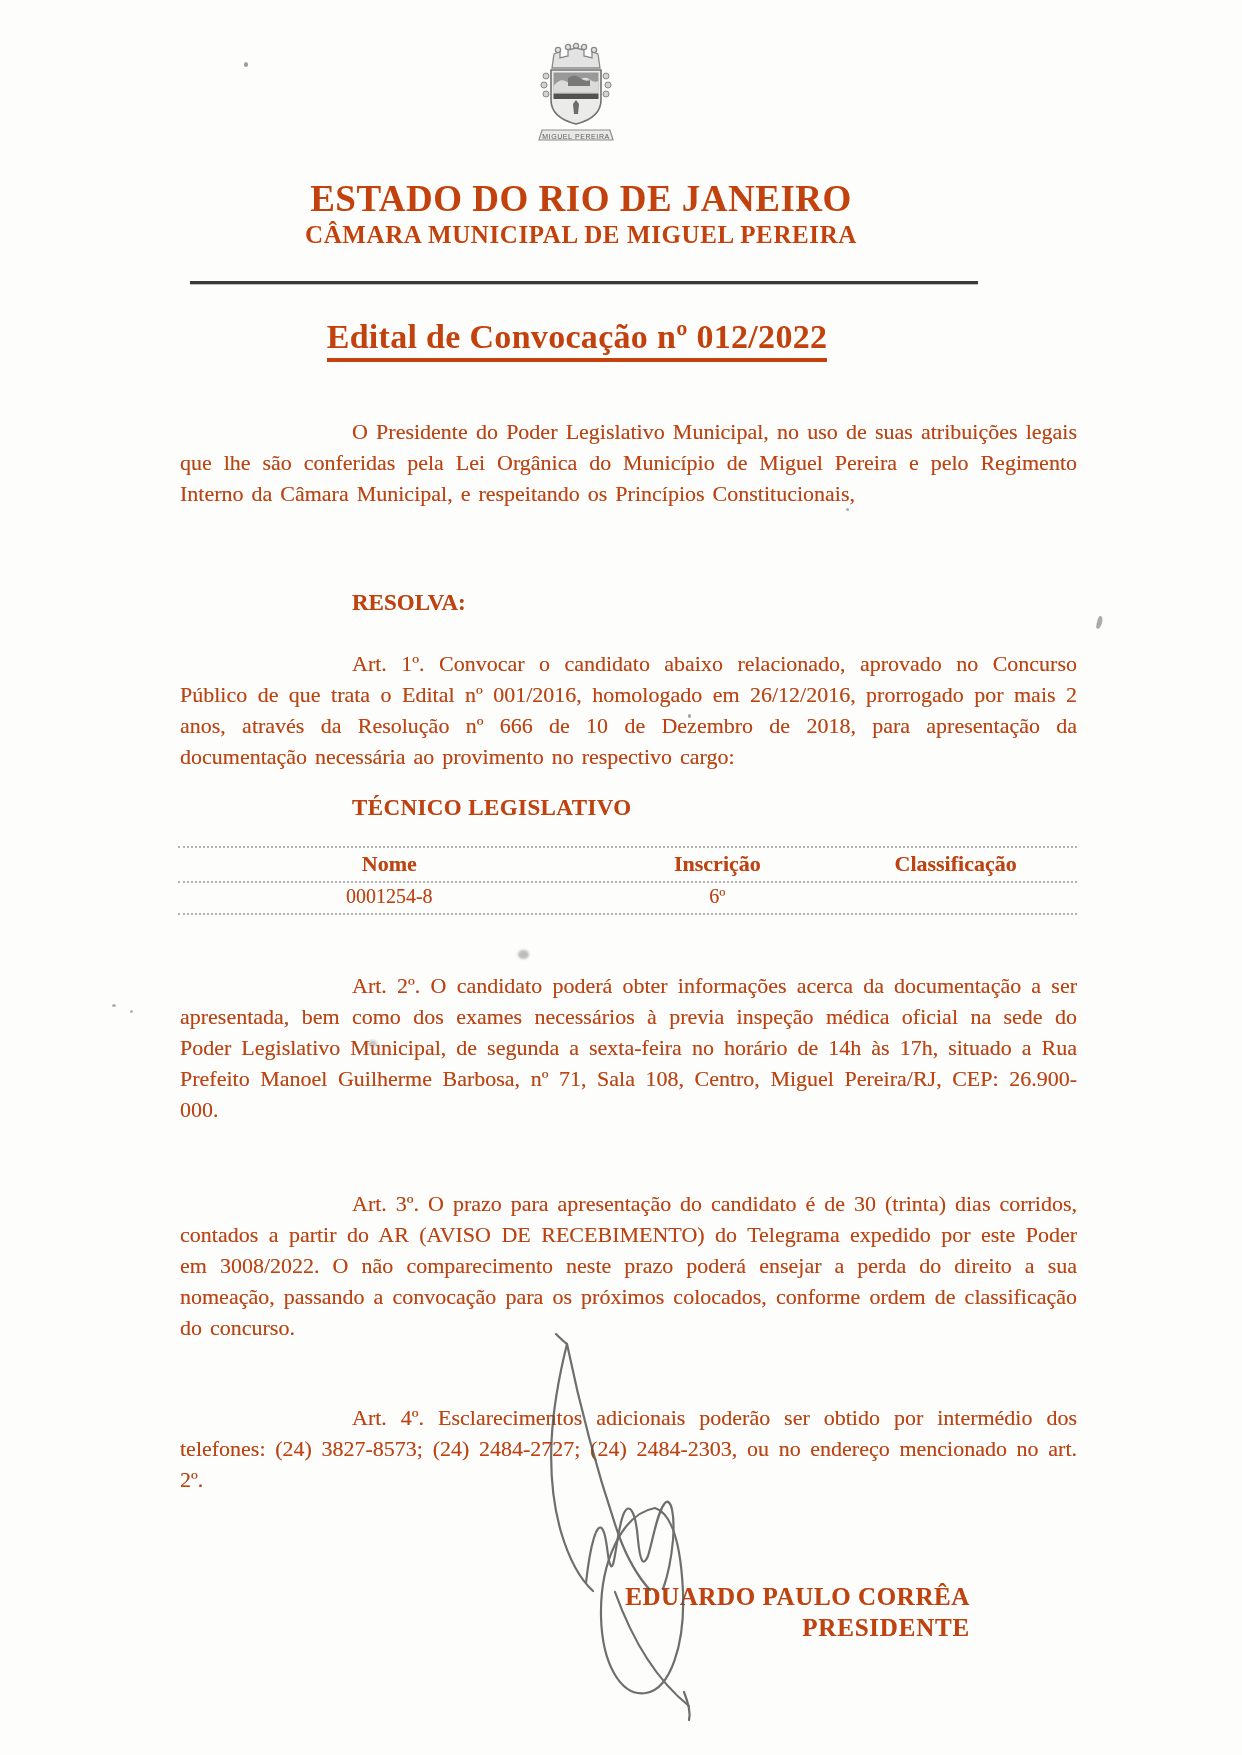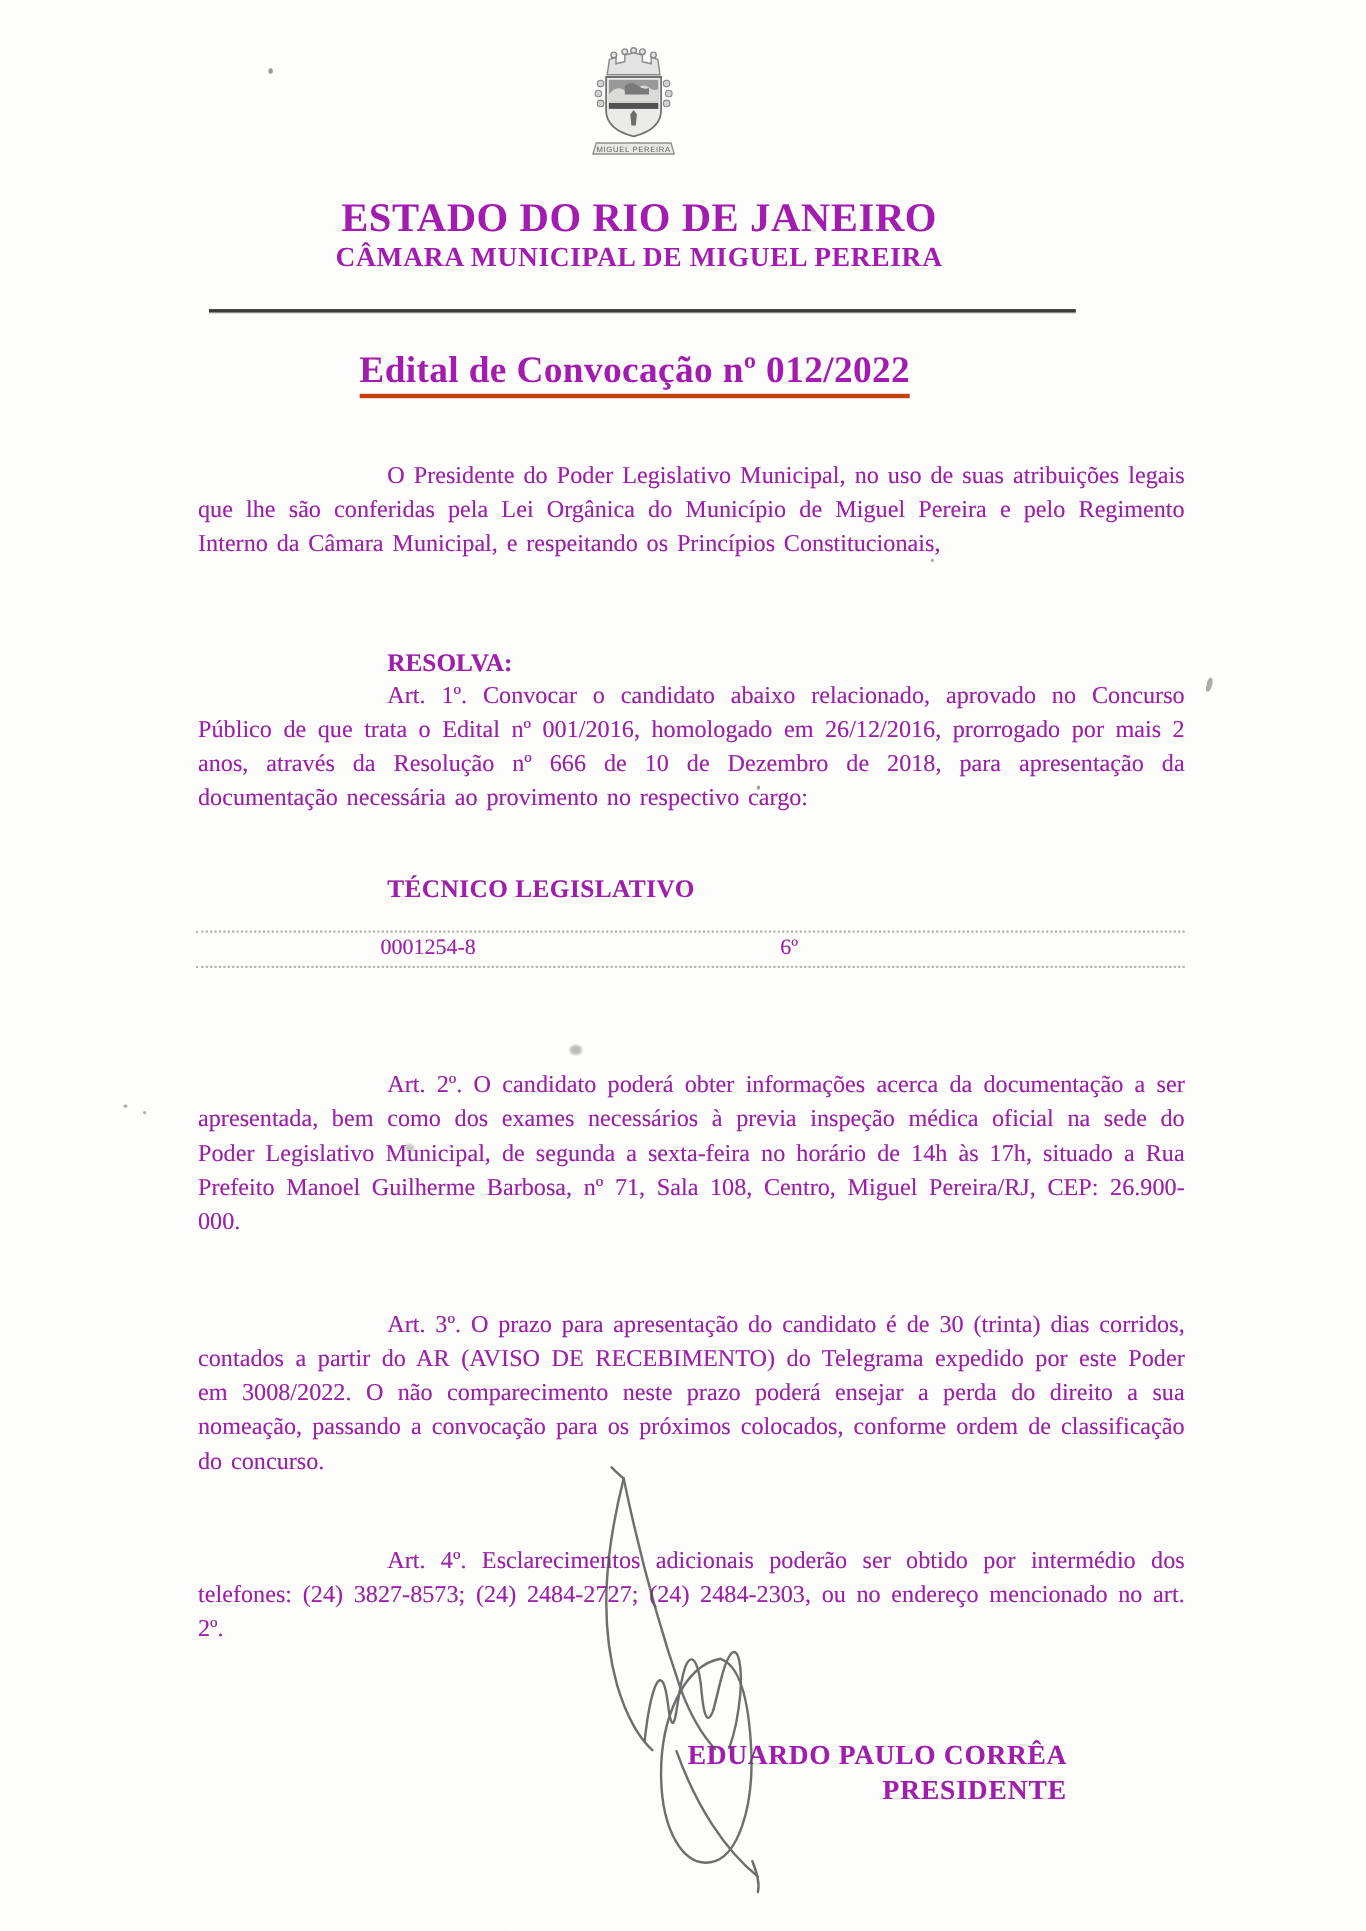--- a/index.html
+++ b/index.html
@@ -1,40 +1,40 @@
 <!DOCTYPE html>
 <html><head>
 <meta charset="utf-8">
 <style>
   html,body{margin:0;padding:0;background:#ffffff;}
   .page{
     position:relative;width:1242px;height:1755px;margin:0 auto;
     background:#fdfdfc;overflow:hidden;
     font-family:"Liberation Serif","DejaVu Serif",serif;
-    color:#a21caf;
+    color:#c2410c;
   }
   
   .crest{position:absolute;left:524px;top:42px;width:104px;height:106px;filter:blur(0.3px) contrast(0.92);}
   .hdr{position:absolute;left:0;top:180px;width:1162px;text-align:center;}
   .hdr .state{font-size:37px;font-weight:bold;letter-spacing:0.5px;line-height:38px;}
   .hdr .inst{font-size:25px;font-weight:bold;letter-spacing:0.6px;line-height:30px;margin-top:2px;}
   .rule{position:absolute;left:190px;top:281px;width:788px;height:3px;background:#3a3a3a;box-shadow:0 1px 0 rgba(0,0,0,.25);}
   .title-wrap{position:absolute;left:0;top:318px;width:1154px;text-align:center;}
   .title-wrap span{display:inline-block;font-size:34px;font-weight:bold;letter-spacing:0.3px;
     border-bottom:4px solid #c2410c;padding-bottom:2px;}
   
   .para{
     position:absolute;left:180px;width:897px;
     font-size:22px;line-height:31px;text-align:justify;
     word-spacing:2.5px;text-indent:172px;
     text-shadow:0 0 0.5px rgba(46,46,46,0.35);
   }
   .intro{top:394px;}
   .resolva{position:absolute;left:352px;top:590px;font-size:23px;font-weight:bold;text-shadow:0 0 0.5px rgba(46,46,46,0.35);}
-  .art1{top:594px;}
+  .art1{top:626px;}
   .pos-title{position:absolute;left:352px;top:795px;font-size:23px;font-weight:bold;letter-spacing:0.4px;text-shadow:0 0 0.5px rgba(46,46,46,0.35);}
   .art2{top:948px;}
   .art3{top:1166px;}
   .art4{top:1380px;}
   
   .ctable{position:absolute;left:178px;top:846px;width:899px;
     border-top:2px dotted #b2b2b2;border-bottom:2px dotted #b2b2b2;
     text-shadow:0 0 0.5px rgba(46,46,46,0.3);}
   .t-head,.t-row{display:grid;grid-template-columns:47% 26% 27%;}
   .t-head{border-bottom:2px dotted #b2b2b2;padding:3px 0 4px;}
@@ -102,20 +102,25 @@
 
   <p class="para intro">O Presidente do Poder Legislativo Municipal, no uso de suas atribuições legais que lhe são conferidas pela Lei Orgânica do Município de Miguel Pereira e pelo Regimento Interno da Câmara Municipal, e respeitando os Princípios Constitucionais,</p>
 
   <div class="resolva">RESOLVA:</div>
 
   <p class="para art1">Art. 1º. Convocar o candidato abaixo relacionado, aprovado no Concurso Público de que trata o Edital nº 001/2016, homologado em 26/12/2016, prorrogado por mais 2 anos, através da Resolução nº 666 de 10 de Dezembro de 2018, para apresentação da documentação necessária ao provimento no respectivo cargo:</p>
 
   <div class="pos-title">TÉCNICO LEGISLATIVO</div>
 
   <div class="ctable">
+    <div class="t-head">
+      <div class="th">Nome</div>
+      <div class="th">Inscrição</div>
+      <div class="th">Classificação</div>
+    </div>
     <div class="t-row">
       <div class="td">0001254-8</div>
       <div class="td">6º</div>
     </div>
   </div>
 
   <p class="para art2">Art. 2º. O candidato poderá obter informações acerca da documentação a ser apresentada, bem como dos exames necessários à previa inspeção médica oficial na sede do Poder Legislativo Municipal, de segunda a sexta-feira no horário de 14h às 17h, situado a Rua Prefeito Manoel Guilherme Barbosa, nº 71, Sala 108, Centro, Miguel Pereira/RJ, CEP: 26.900-000.</p>
   <p class="para art3">Art. 3º. O prazo para apresentação do candidato é de 30 (trinta) dias corridos, contados a partir do AR (AVISO DE RECEBIMENTO) do Telegrama expedido por este Poder em 3008/2022. O não comparecimento neste prazo poderá ensejar a perda do direito a sua nomeação, passando a convocação para os próximos colocados, conforme ordem de classificação do concurso.</p>
   <p class="para art4">Art. 4º. Esclarecimentos adicionais poderão ser obtido por intermédio dos telefones: (24) 3827-8573; (24) 2484-2727; (24) 2484-2303, ou no endereço mencionado no art. 2º.</p>
 

